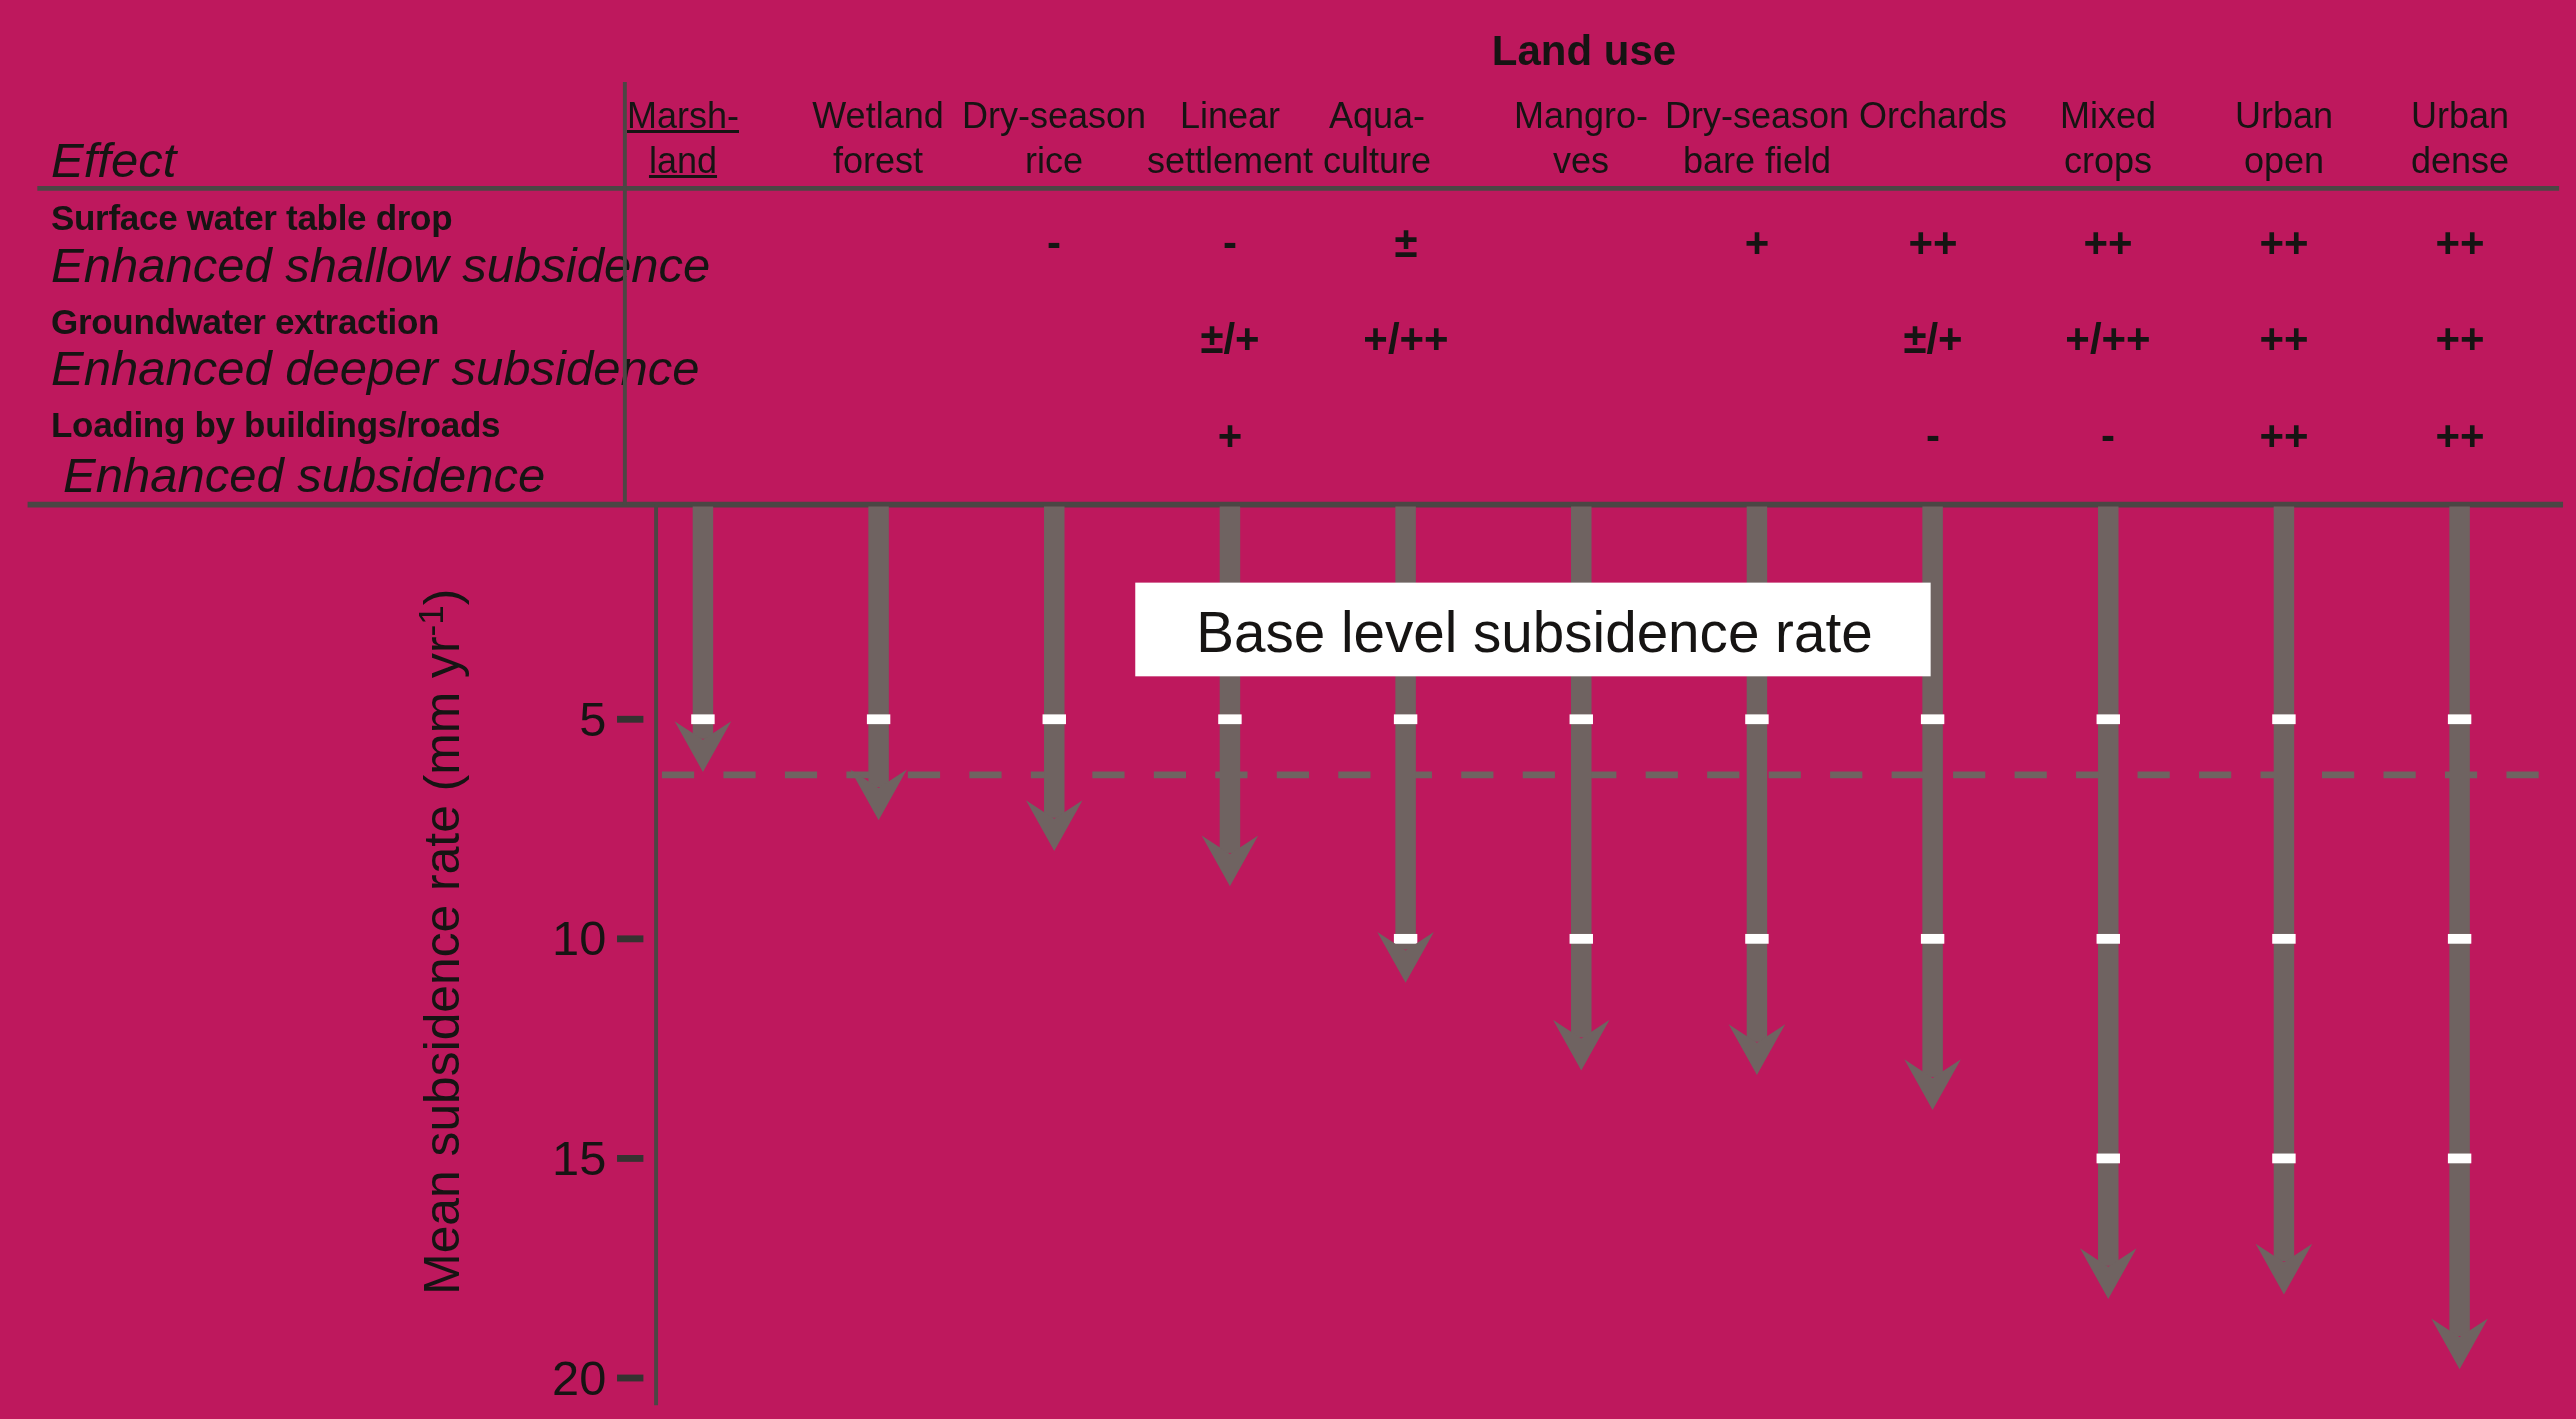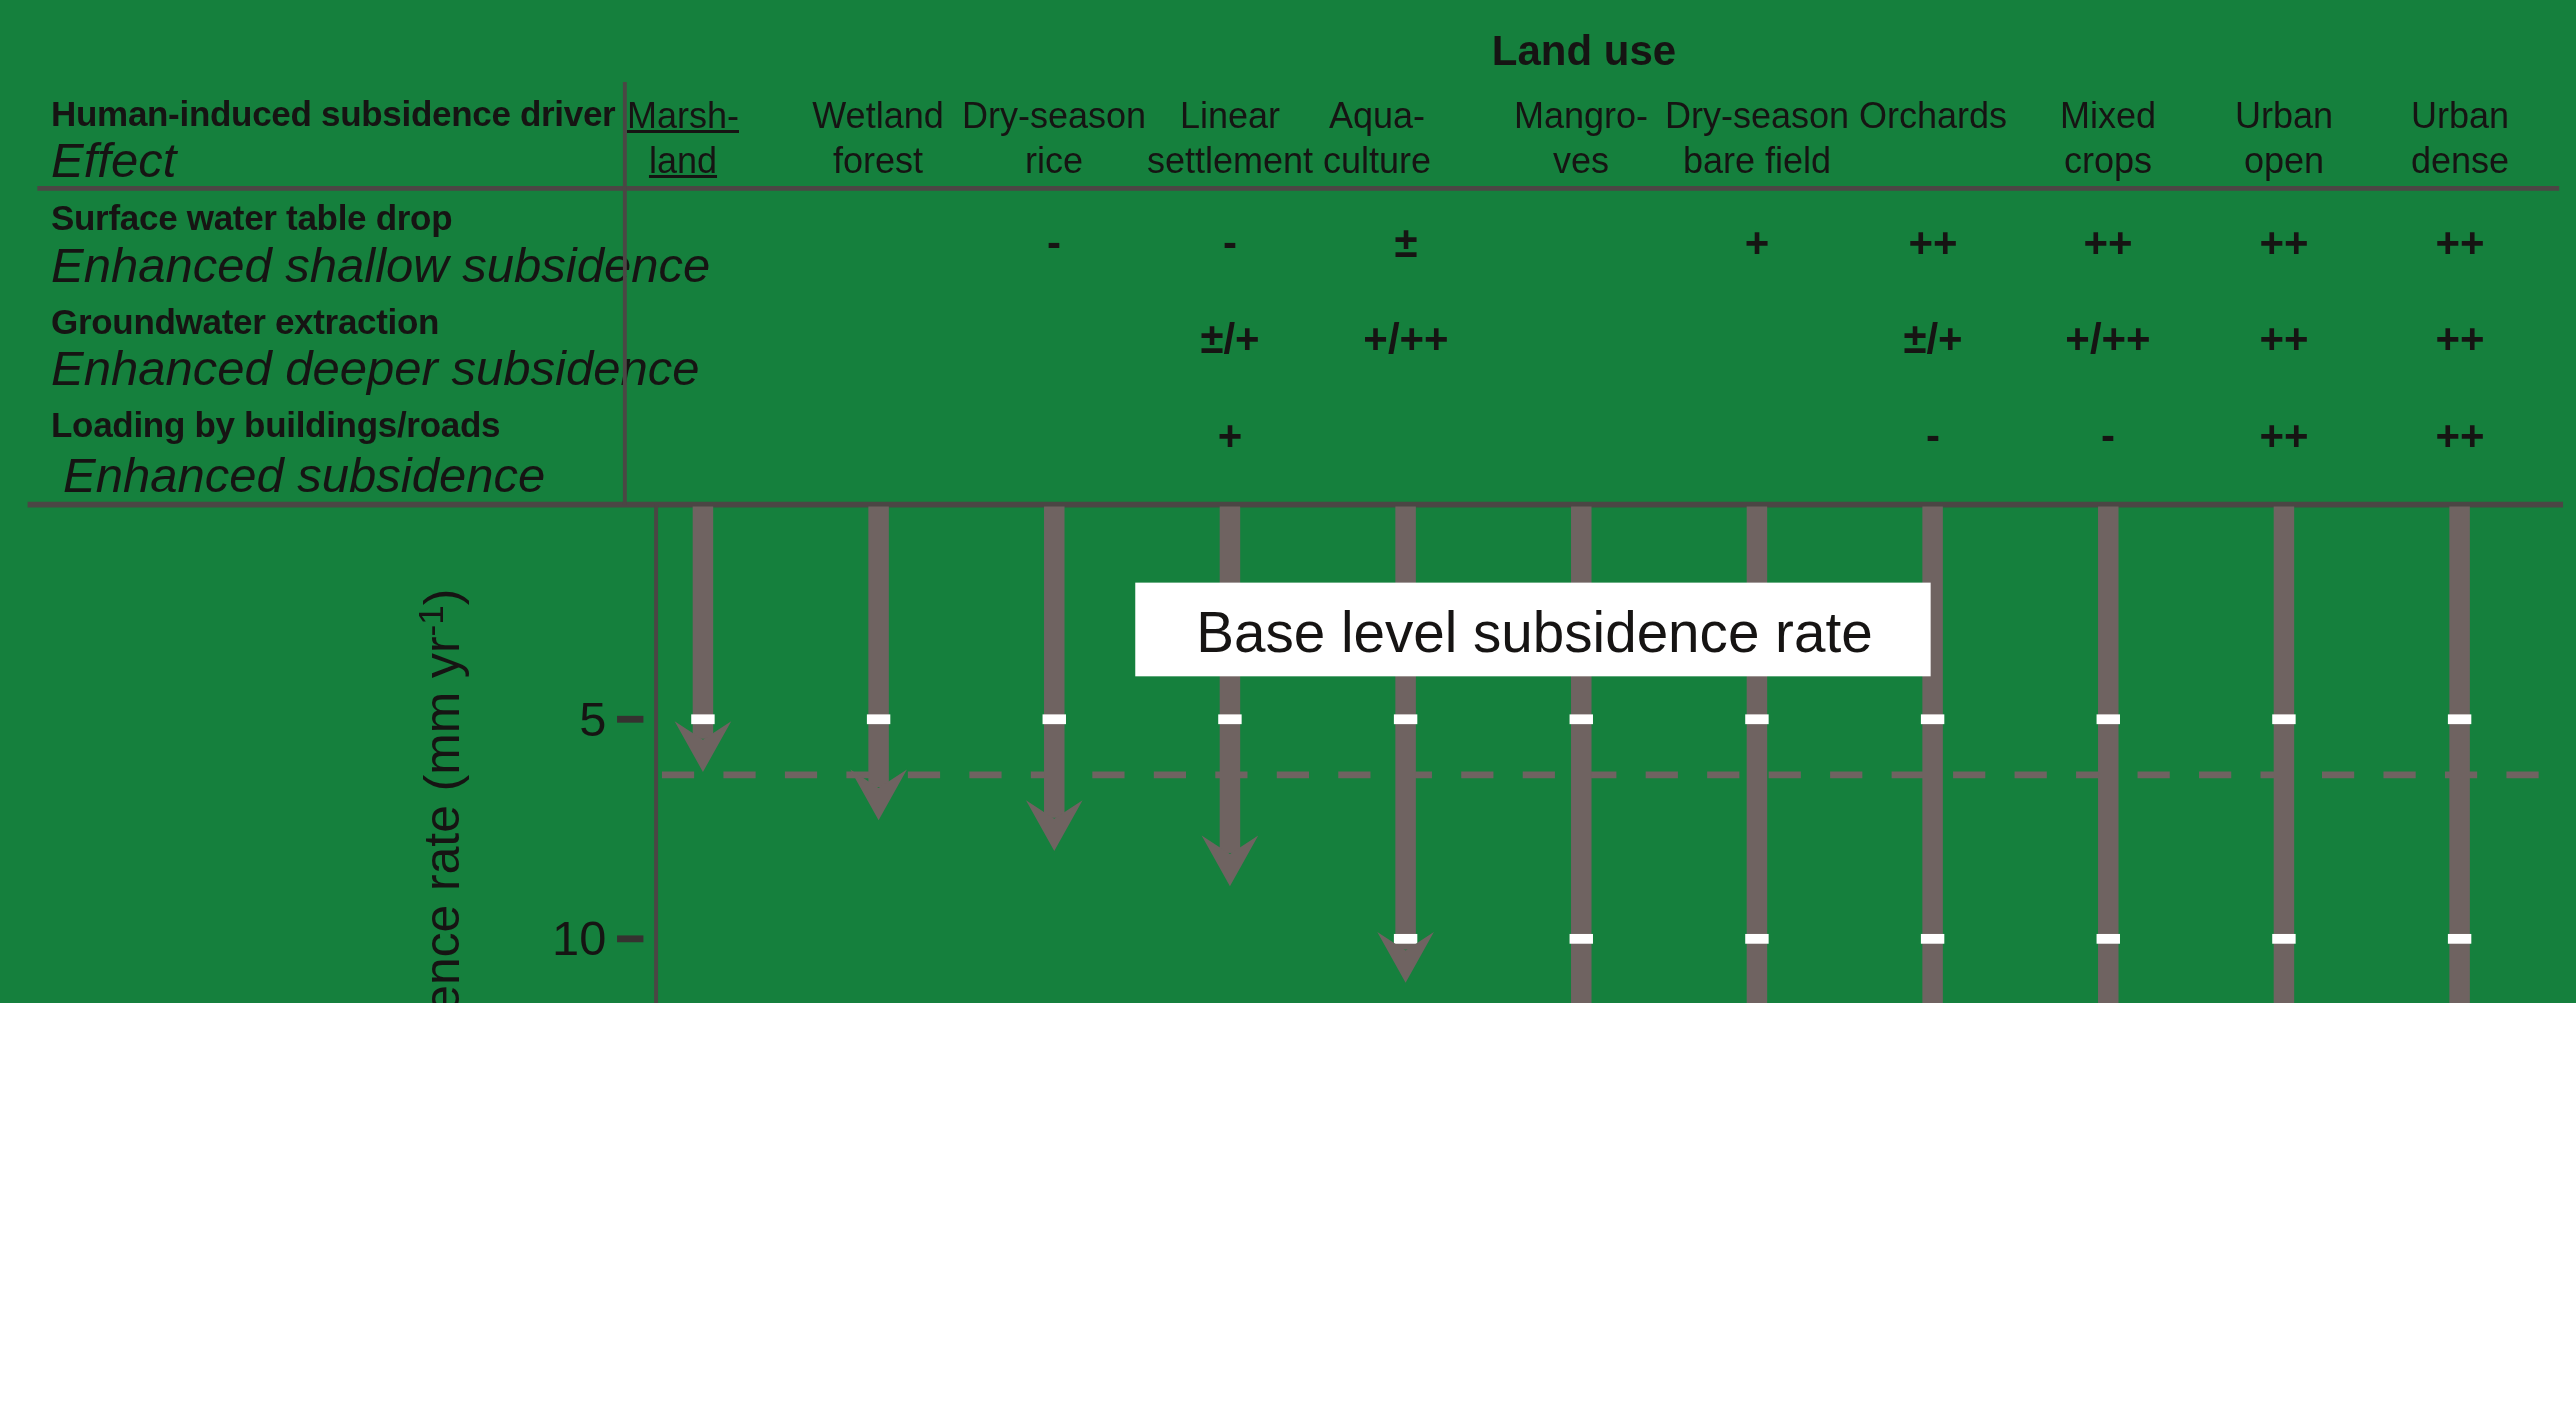--- a/index.html
+++ b/index.html
@@ -1,34 +1,33 @@
 <!DOCTYPE html>
 <html><head>
 <meta charset="utf-8">
 <style>
   html,body{margin:0;padding:0;background:#ffffff;}
   .fig{
-    position:relative;width:2576px;height:1003px;background:#15803d;
+    position:relative;width:2576px;height:1419px;background:#be185d;
     font-family:"Liberation Sans",sans-serif;color:#161413;overflow:hidden;
   }
   .abs{position:absolute;}
   .lu-title{font-weight:bold;font-size:42px;transform:translate(-50%,-50%);white-space:nowrap;}
   .hdr{font-weight:bold;font-size:35px;letter-spacing:-0.3px;transform:translateY(-50%);white-space:nowrap;}
   .eff{font-style:italic;font-size:49px;transform:translateY(-50%);white-space:nowrap;}
   .colh{width:234px;text-align:center;font-size:36px;line-height:45px;}
   .sym{font-weight:bold;font-size:42px;transform:translate(-50%,-50%);white-space:nowrap;}
   svg{position:absolute;left:0;top:0;}
 </style>
 </head>
 <body>
 
 <div class="fig">
   <div class="abs lu-title" style="left:1584px;top:51px">Land use</div>
 
-  <div class="abs hdr" style="left:51px;top:114px">Human-induced subsidence driver</div>
   <div class="abs eff" style="left:51px;top:160px">Effect</div>
 
   <div id="colheads">
       <div class="abs colh" style="left: 566px; top: 93px; text-decoration: underline;">
         <div>Marsh-</div>
         <div>land</div>
       </div>
       <div class="abs colh" style="left: 761px; top: 93px;">
         <div>Wetland</div>
         <div>forest</div>

